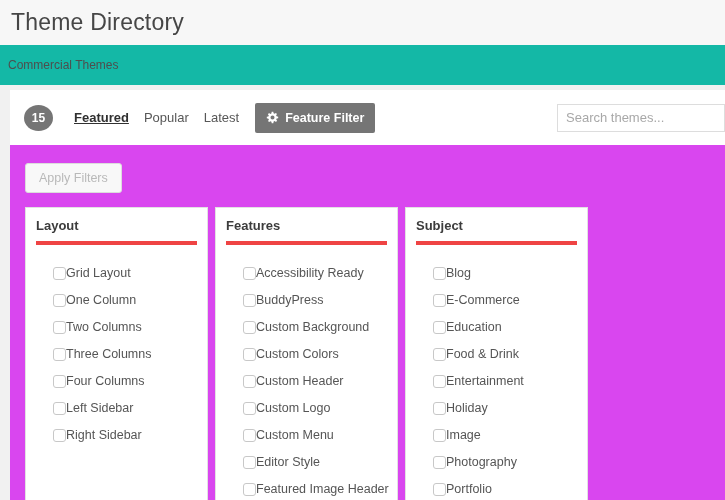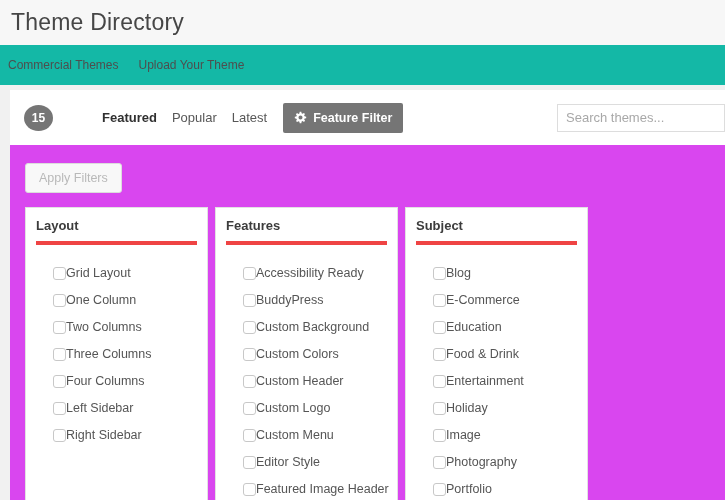--- a/index.html
+++ b/index.html
@@ -62,21 +62,21 @@
     margin-left: 14px;
     flex: 0 0 auto;
   }
   .tab {
     font-size: 13px;
     color: #575757;
     text-decoration: none;
     cursor: pointer;
   }
   .tab.active { color: #303030; font-weight: 600; }
-  .tab-featured { margin-left: 49px; }
+  .tab-featured { margin-left: 21px; text-decoration: underline; }
   .tab-popular  { margin-left: 15px; }
   .tab-latest   { margin-left: 15px; }
   .feature-filter-btn {
     margin-left: 16px;
     background: #757575;
     border: none;
     border-radius: 2px;
     color: #fff;
     font-family: inherit;
     font-size: 12.5px;
@@ -170,21 +170,20 @@
 </style>
 </head>
 <body>
 
 <header class="site-header">
   <h1 class="page-title">Theme Directory</h1>
 </header>
 
 <nav class="top-nav">
   <a>Commercial Themes</a>
-  <a>Upload Your Theme</a>
 </nav>
 
 <div class="main-card">
   <div class="toolbar">
     <span class="count-badge">15</span>
     <a class="tab active tab-featured">Featured</a>
     <a class="tab tab-popular">Popular</a>
     <a class="tab tab-latest">Latest</a>
     <button class="feature-filter-btn">
       <span class="gear">

